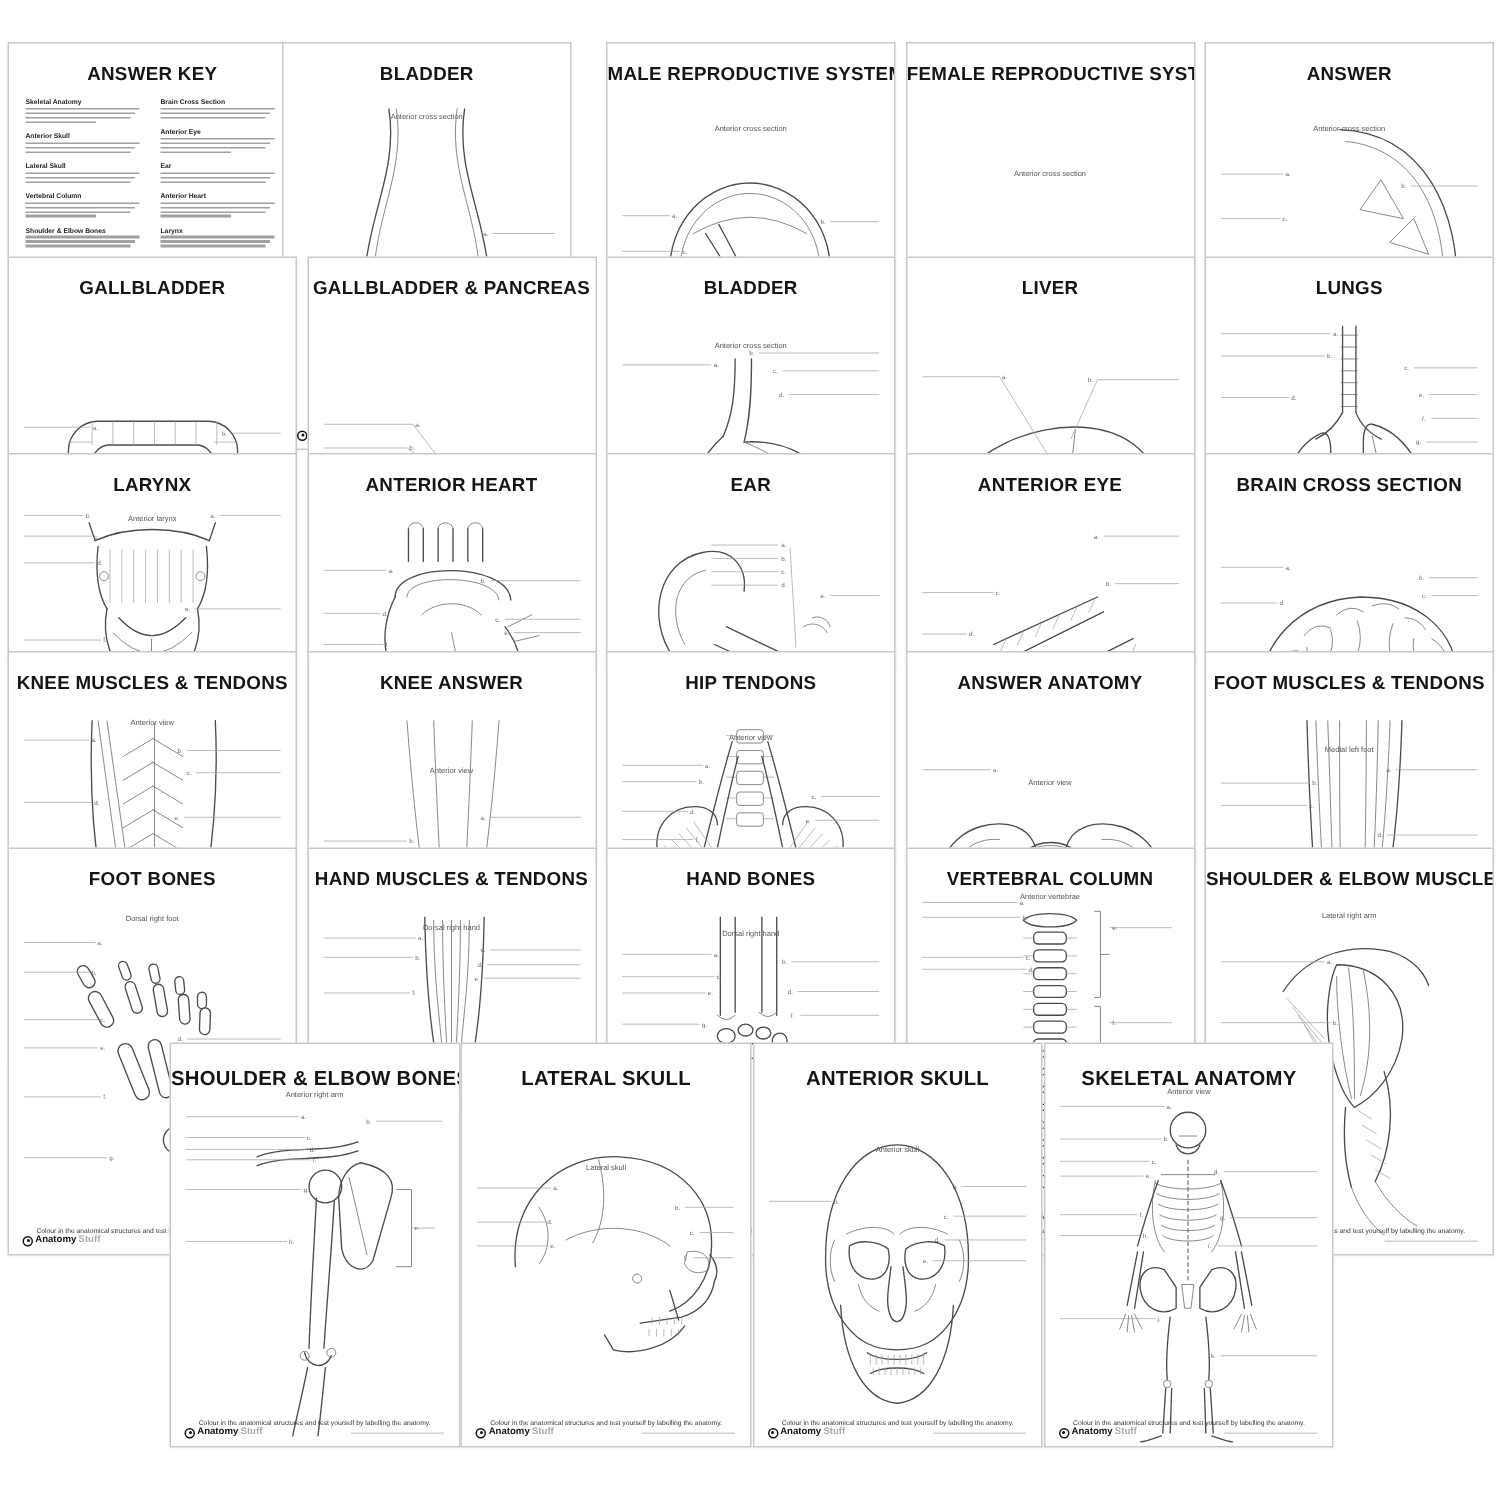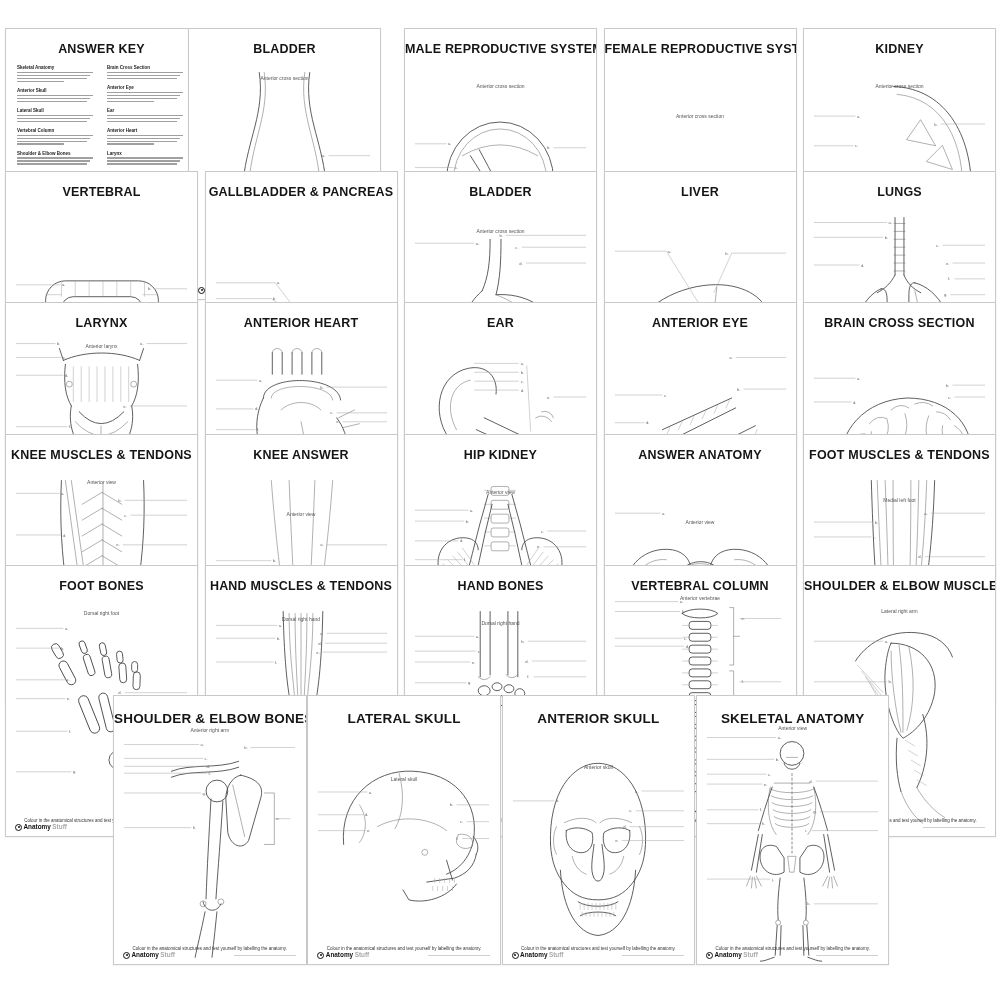--- a/index.html
+++ b/index.html
@@ -219,21 +219,21 @@
         <div class="cap">Colour in the anatomical structures and test yourself by labelling the anatomy.</div>
         <div class="brand">
           <span class="bdot"></span>
           <b>Anatomy</b>
           <span class="lt">Stuff</span>
         </div>
         <div class="cbar"></div>
       </div>
     </div>
     <div class="sheet" style="left: 803px; top: 28px; width: 193px; height: 272px; z-index: 1;">
-      <div class="t">KIDNEY</div>
+      <div class="t">ANSWER</div>
       <div class="st" style="top: 54px;">Anterior cross section</div>
       <svg class="art" viewBox="0 0 193 272" preserveAspectRatio="xMidYMin meet">
         <path d="M90,58 C146,60 172,112 169,172 C167,220 142,250 110,250 C92,250 82,236 84,218" fill="none" stroke="#4b4b4b" stroke-width="0.9" stroke-linecap="round" stroke-linejoin="round"></path>
         <path d="M94,66 C140,70 163,114 160,170 C158,212 138,240 112,241" fill="none" stroke="#6e6e6e" stroke-width="0.55" stroke-linecap="round" stroke-linejoin="round"></path>
         <path d="M118,92 L133,118 L104,112 Z" fill="none" stroke="#6e6e6e" stroke-width="0.55" stroke-linecap="round" stroke-linejoin="round"></path>
         <path d="M140,118 L150,142 L124,134 Z" fill="none" stroke="#6e6e6e" stroke-width="0.55" stroke-linecap="round" stroke-linejoin="round"></path>
         <path d="M146,152 L150,176 L128,168 Z" fill="none" stroke="#6e6e6e" stroke-width="0.55" stroke-linecap="round" stroke-linejoin="round"></path>
         <path d="M138,190 L138,214 L118,202 Z" fill="none" stroke="#6e6e6e" stroke-width="0.55" stroke-linecap="round" stroke-linejoin="round"></path>
         <path d="M120,216 L114,238 L100,222 Z" fill="none" stroke="#6e6e6e" stroke-width="0.55" stroke-linecap="round" stroke-linejoin="round"></path>
         <path d="M92,150 C104,150 110,160 104,170 C118,172 124,184 116,192 C126,196 128,208 118,212" fill="none" stroke="#6e6e6e" stroke-width="0.55" stroke-linecap="round" stroke-linejoin="round"></path>
@@ -255,21 +255,21 @@
         <div class="cap">Colour in the anatomical structures and test yourself by labelling the anatomy.</div>
         <div class="brand">
           <span class="bdot"></span>
           <b>Anatomy</b>
           <span class="lt">Stuff</span>
         </div>
         <div class="cbar"></div>
       </div>
     </div>
     <div class="sheet" style="left: 5px; top: 170.5px; width: 193px; height: 272px; z-index: 2;">
-      <div class="t">VERTEBRAL</div>
+      <div class="t">GALLBLADDER</div>
       <svg class="art" viewBox="0 0 193 272" preserveAspectRatio="xMidYMin meet">
         <rect x="40" y="110" width="114" height="104" rx="20" fill="none" stroke="#4b4b4b" stroke-width="0.9"></rect>
         <rect x="56" y="126" width="82" height="72" rx="12" fill="none" stroke="#4b4b4b" stroke-width="0.9"></rect>
         <line x1="56" y1="110" x2="56" y2="126" stroke="#a3a3a3" stroke-width="0.5"></line>
         <line x1="56" y1="198" x2="56" y2="214" stroke="#a3a3a3" stroke-width="0.5"></line>
         <line x1="70" y1="110" x2="70" y2="126" stroke="#a3a3a3" stroke-width="0.5"></line>
         <line x1="70" y1="198" x2="70" y2="214" stroke="#a3a3a3" stroke-width="0.5"></line>
         <line x1="84" y1="110" x2="84" y2="126" stroke="#a3a3a3" stroke-width="0.5"></line>
         <line x1="84" y1="198" x2="84" y2="214" stroke="#a3a3a3" stroke-width="0.5"></line>
         <line x1="98" y1="110" x2="98" y2="126" stroke="#a3a3a3" stroke-width="0.5"></line>
@@ -692,21 +692,21 @@
         <div class="cap">Colour in the anatomical structures and test yourself by labelling the anatomy.</div>
         <div class="brand">
           <span class="bdot"></span>
           <b>Anatomy</b>
           <span class="lt">Stuff</span>
         </div>
         <div class="cbar"></div>
       </div>
     </div>
     <div class="sheet" style="left: 404px; top: 433.5px; width: 193px; height: 272px; z-index: 4;">
-      <div class="t">HIP KIDNEY</div>
+      <div class="t">HIP TENDONS</div>
       <div class="st" style="top: 54px;">Anterior view</div>
       <svg class="art" viewBox="0 0 193 272" preserveAspectRatio="xMidYMin meet">
         <rect x="87" y="52" width="18" height="9" rx="2" fill="none" stroke="#6e6e6e" stroke-width="0.55"></rect>
         <line x1="80" y1="56" x2="87" y2="56" stroke="#a3a3a3" stroke-width="0.5"></line>
         <line x1="105" y1="56" x2="112" y2="56" stroke="#a3a3a3" stroke-width="0.5"></line>
         <rect x="87" y="66" width="18" height="9" rx="2" fill="none" stroke="#6e6e6e" stroke-width="0.55"></rect>
         <line x1="80" y1="70" x2="87" y2="70" stroke="#a3a3a3" stroke-width="0.5"></line>
         <line x1="105" y1="70" x2="112" y2="70" stroke="#a3a3a3" stroke-width="0.5"></line>
         <rect x="87" y="80" width="18" height="9" rx="2" fill="none" stroke="#6e6e6e" stroke-width="0.55"></rect>
         <line x1="80" y1="84" x2="87" y2="84" stroke="#a3a3a3" stroke-width="0.5"></line>

